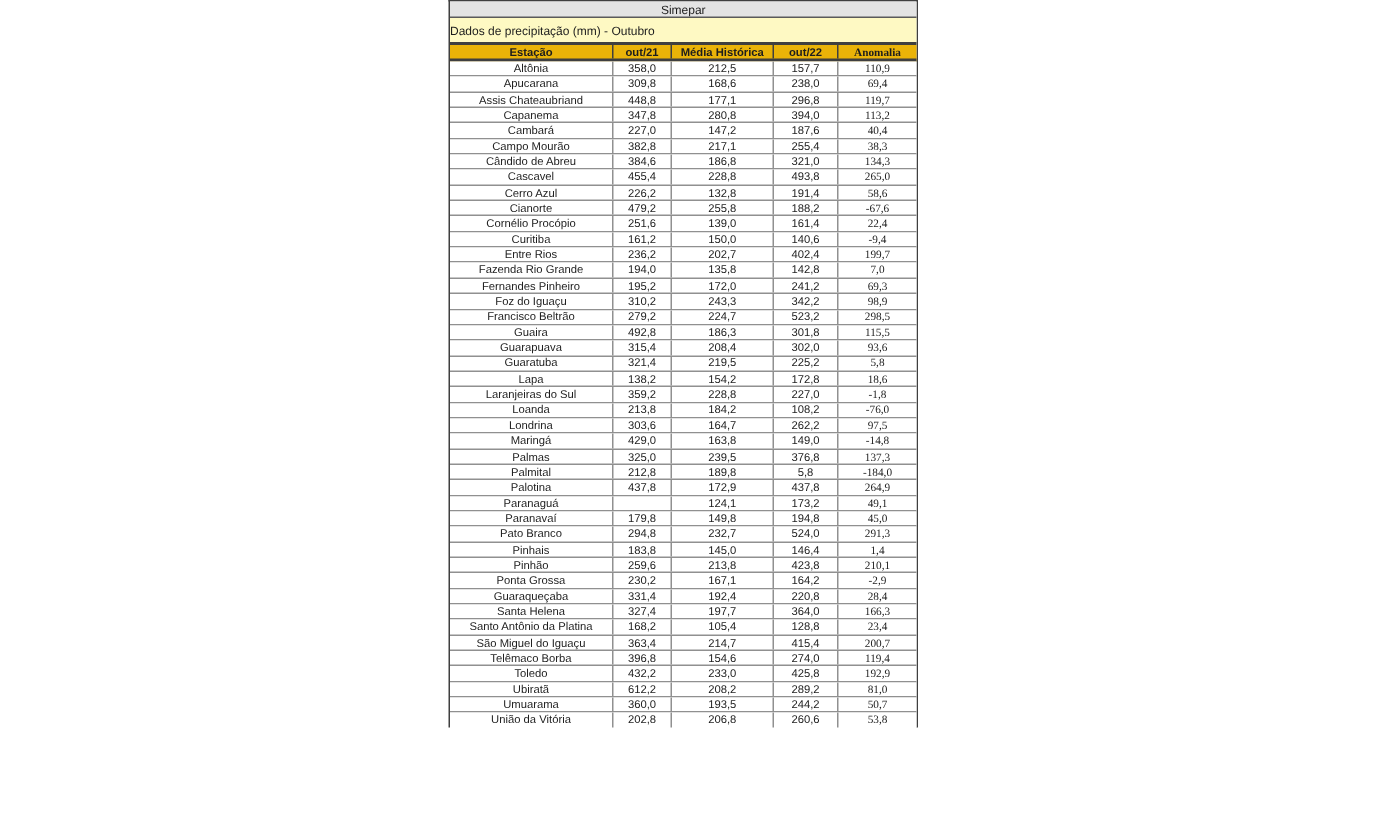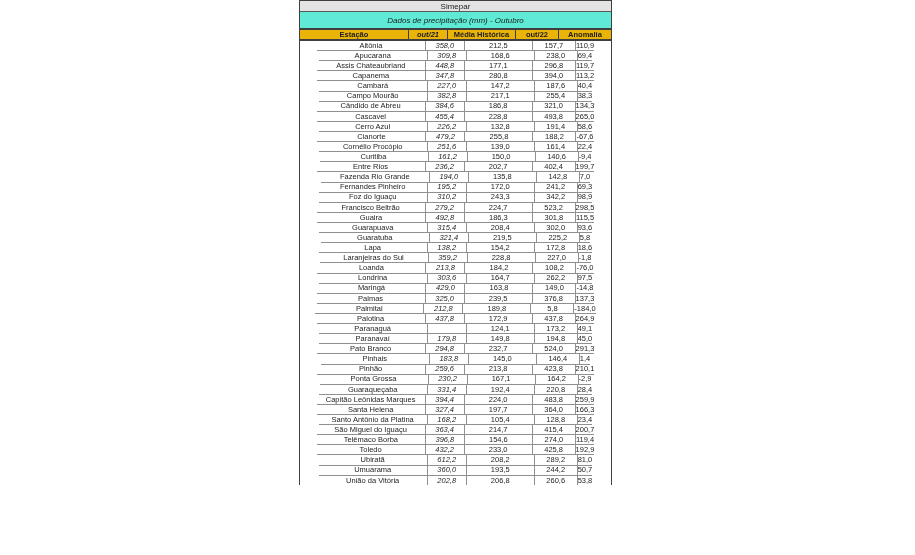--- a/index.html
+++ b/index.html
@@ -37,46 +37,43 @@
     display: flex;
     align-items: center;
     justify-content: center;
     font-size: 8px;
     box-sizing: border-box;
     overflow: hidden;
   }
   .subtitle-row {
     height: 18px;
     flex: 0 0 18px;
-    background: #5eead4;
+    background: #fef9c3;
     border-bottom: 2px solid #3f3f3f;
     display: flex;
     align-items: center;
-    justify-content: center;
     font-size: 8px;
     box-sizing: border-box;
-    font-style: italic;
   }
   .header-row {
     height: 11px;
     flex: 0 0 11px;
     background: #eab308;
     border-bottom: 2px solid #3f3f3f;
     display: flex;
     font-weight: bold;
     box-sizing: border-box;
   }
   .header-row .td {
     border-right: 1px solid #3f3f3f;
   }
   .table-body {
     flex: 1 1 auto;
     display: flex;
     flex-direction: column;
-    align-items: center;
   }
   .tr {
     flex: 1 1 0;
     display: flex;
     border-bottom: 1px solid #909090;
     box-sizing: border-box;
     background: #ffffff;
   }
   .tr:last-child {
     border-bottom: none;
@@ -89,24 +86,24 @@
     box-sizing: border-box;
     font-size: 7.5px;
     line-height: 1;
     white-space: nowrap;
     overflow: hidden;
   }
   .td:last-child {
     border-right: none;
   }
   .c0 { width: 109px; flex: 0 0 109px; }
-  .c1 { width: 39px;  flex: 0 0 39px; font-style: italic; }
+  .c1 { width: 39px;  flex: 0 0 39px; }
   .c2 { width: 68px;  flex: 0 0 68px; }
   .c3 { width: 43px;  flex: 0 0 43px; }
-  .c4 { flex: 1 1 auto; }
+  .c4 { flex: 1 1 auto; font-family: Liberation Serif, serif; }
 </style>
 </head>
 <body>
 
 <div class="table-wrap">
   <div class="title-row">
     <span>Simepar</span>
   </div>
   <div class="subtitle-row">
     <span>Dados de precipitação (mm) - Outubro</span>
@@ -358,27 +355,20 @@
         <div class="td c4">-2,9</div>
       </div>
       <div class="tr">
         <div class="td c0">Guaraqueçaba</div>
         <div class="td c1">331,4</div>
         <div class="td c2">192,4</div>
         <div class="td c3">220,8</div>
         <div class="td c4">28,4</div>
       </div>
       <div class="tr">
-        <div class="td c0">Capitão Leônidas Marques</div>
-        <div class="td c1">394,4</div>
-        <div class="td c2">224,0</div>
-        <div class="td c3">483,8</div>
-        <div class="td c4">259,9</div>
-      </div>
-      <div class="tr">
         <div class="td c0">Santa Helena</div>
         <div class="td c1">327,4</div>
         <div class="td c2">197,7</div>
         <div class="td c3">364,0</div>
         <div class="td c4">166,3</div>
       </div>
       <div class="tr">
         <div class="td c0">Santo Antônio da Platina</div>
         <div class="td c1">168,2</div>
         <div class="td c2">105,4</div>

